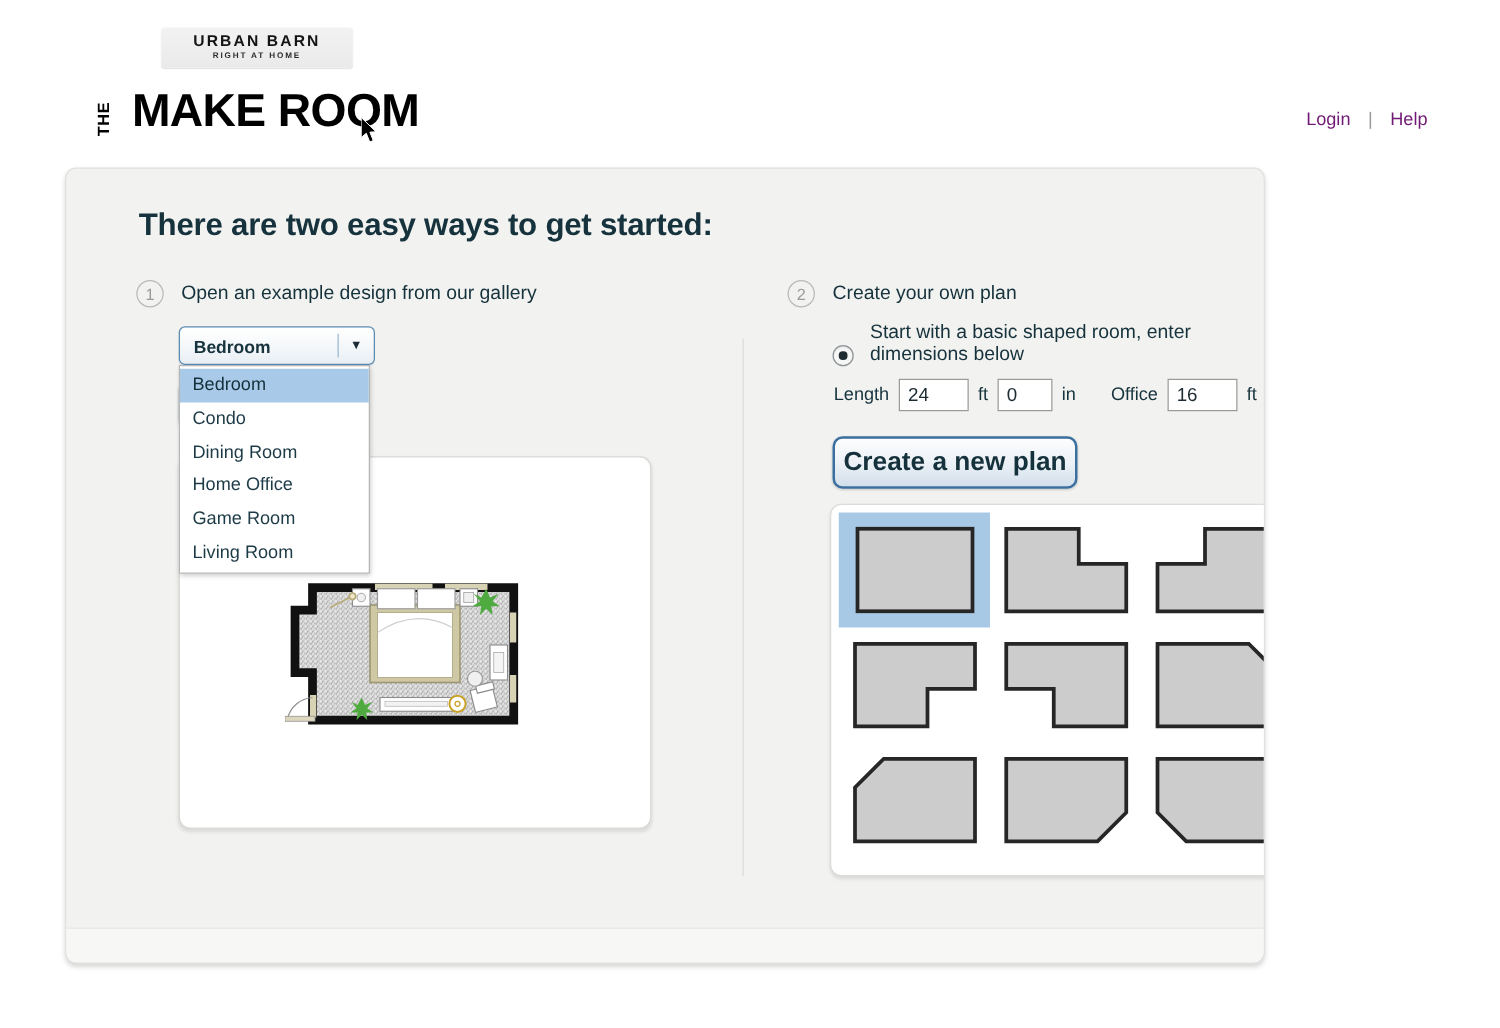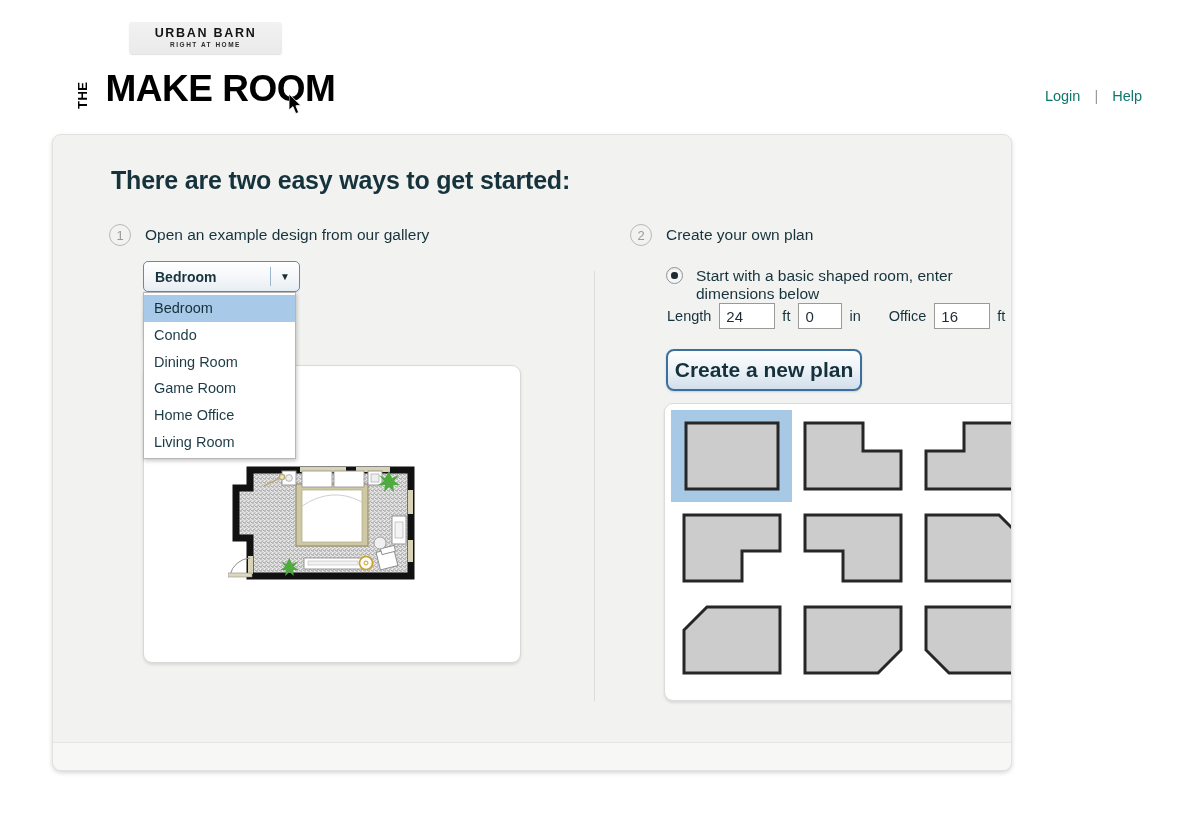--- a/index.html
+++ b/index.html
@@ -45,21 +45,21 @@
     letter-spacing: -0.5px; line-height: 1; margin-left: 2px;
   }
 
   .cursor-arrow { position: absolute; left: 289px; top: 94px; width: 16px; height: 22px; }
 
   .header-links {
     position: absolute; right: 58px; top: 88px;
     display: flex; align-items: center; gap: 14px;
     font-size: 14.5px; color: #111;
   }
-  .header-links a { color: #0f766e; text-decoration: none; }
+  .header-links a { color: #701a75; text-decoration: none; }
   .header-links .sep { color: #999; font-weight: 300; }
 
   
   .panel {
     position: absolute; left: 52px; top: 134px;
     width: 960px; height: 637px;
     background: #f2f2f0;
     border: 1px solid #e1e1df;
     border-radius: 9px;
     box-shadow: 0 2px 4px rgba(0,0,0,0.16);
@@ -149,22 +149,22 @@
     box-shadow: 0 2px 3px rgba(0,0,0,0.1);
     z-index: 5;
   }
   .preview-plan {
     position: absolute; left: 84px; top: 80px;
     width: 205px; height: 138px;
   }
 
   
   .radio-row {
-    position: absolute; left: 613px; top: 132px;
-    display: flex; align-items: flex-start; gap: 13px;
+    position: absolute; left: 613px; top: 122px;
+    display: flex; align-items: flex-end; gap: 13px;
   }
   .radio {
     width: 17px; height: 17px; border-radius: 50%;
     border: 1.8px solid #8f9496; background: #f6f6f6;
     display: flex; align-items: center; justify-content: center;
     flex: 0 0 auto; box-shadow: inset 0 1px 1px rgba(0,0,0,0.07);
   }
   .radio .dot { width: 6.5px; height: 6.5px; border-radius: 50%; background: #1e2b31; }
   .radio-label { font-size: 15.5px; color: #16333d; }
 
@@ -327,22 +327,22 @@
         <span class="val">Bedroom</span>
         <span class="divline"></span>
         <span class="caret">▼</span>
       </div>
     </div>
 
     <div class="dropdown-list">
       <div class="dd-item selected">Bedroom</div>
       <div class="dd-item">Condo</div>
       <div class="dd-item">Dining Room</div>
+      <div class="dd-item">Home Office</div>
       <div class="dd-item">Game Room</div>
-      <div class="dd-item">Home Office</div>
       <div class="dd-item">Living Room</div>
     </div>
 
     <div class="step" id="step2">
       <span class="step-num">2</span>
       <span class="step-label">Create your own plan</span>
     </div>
 
     <div class="radio-row">
       <span class="radio">

